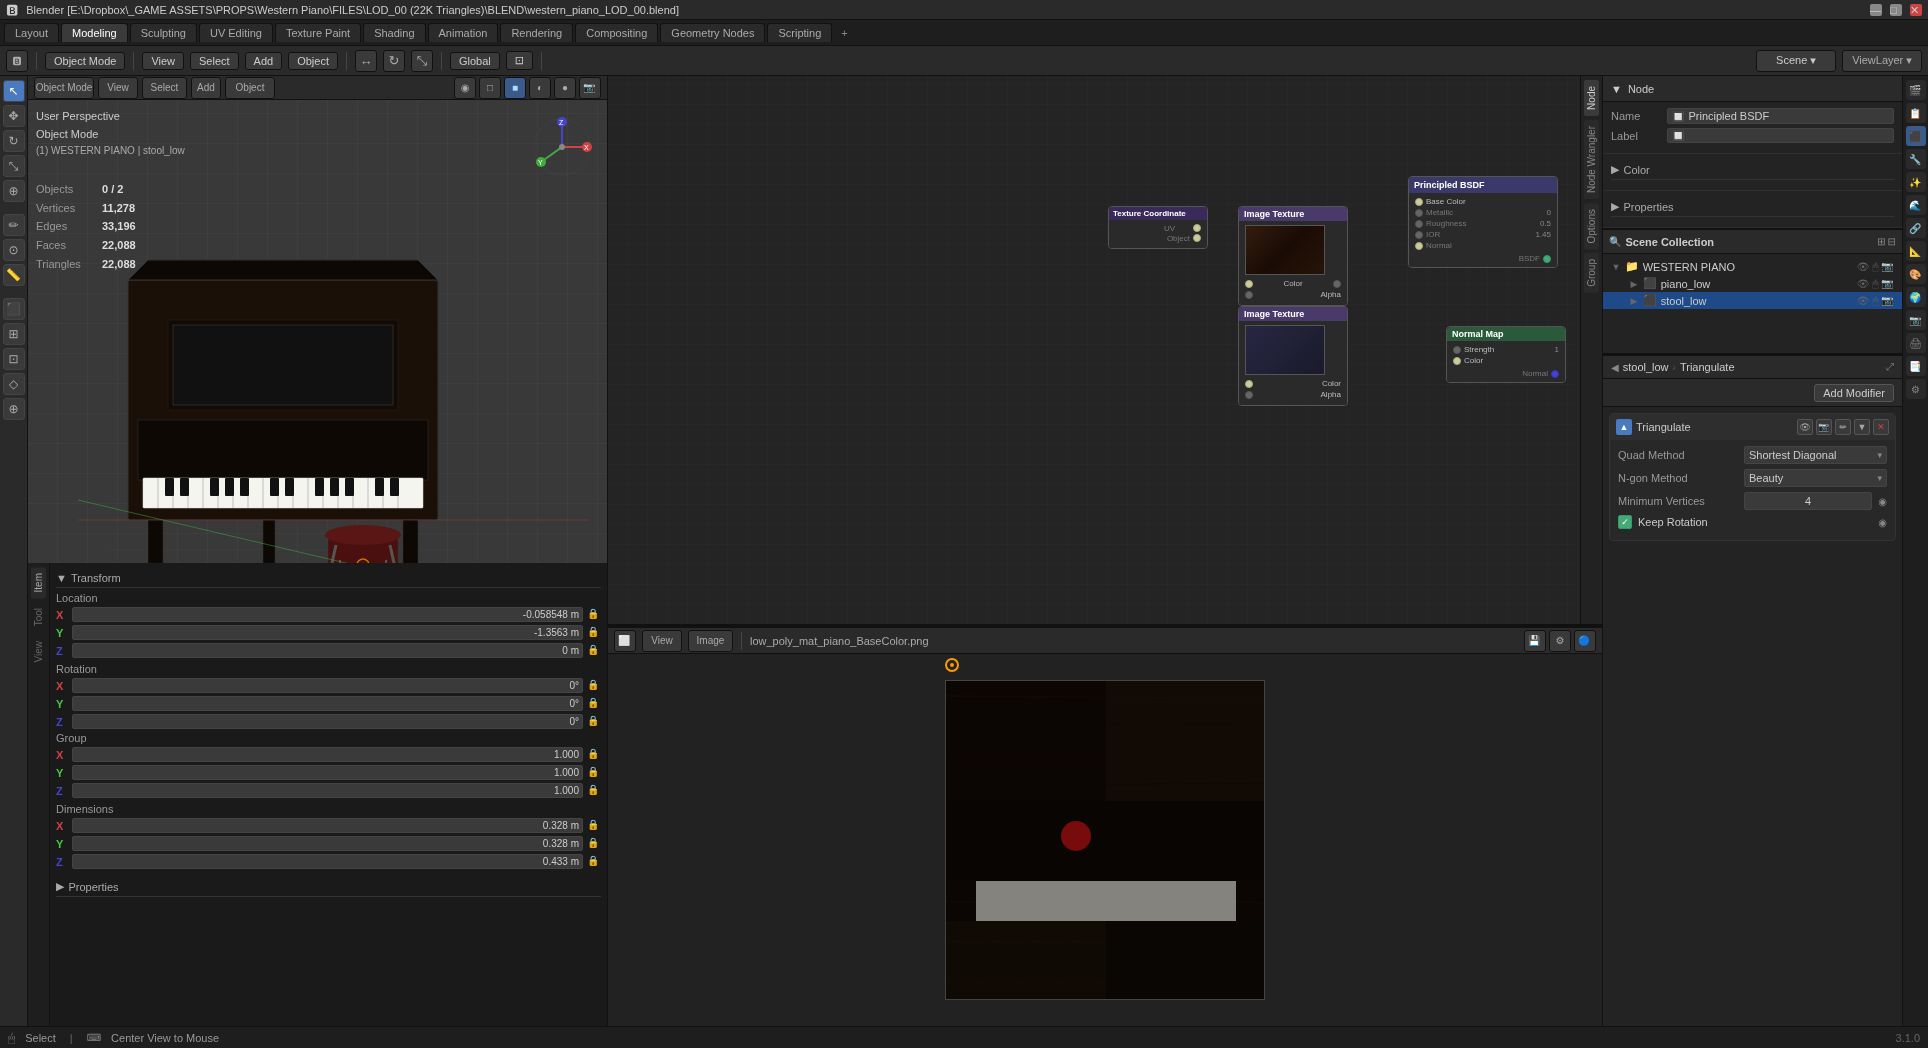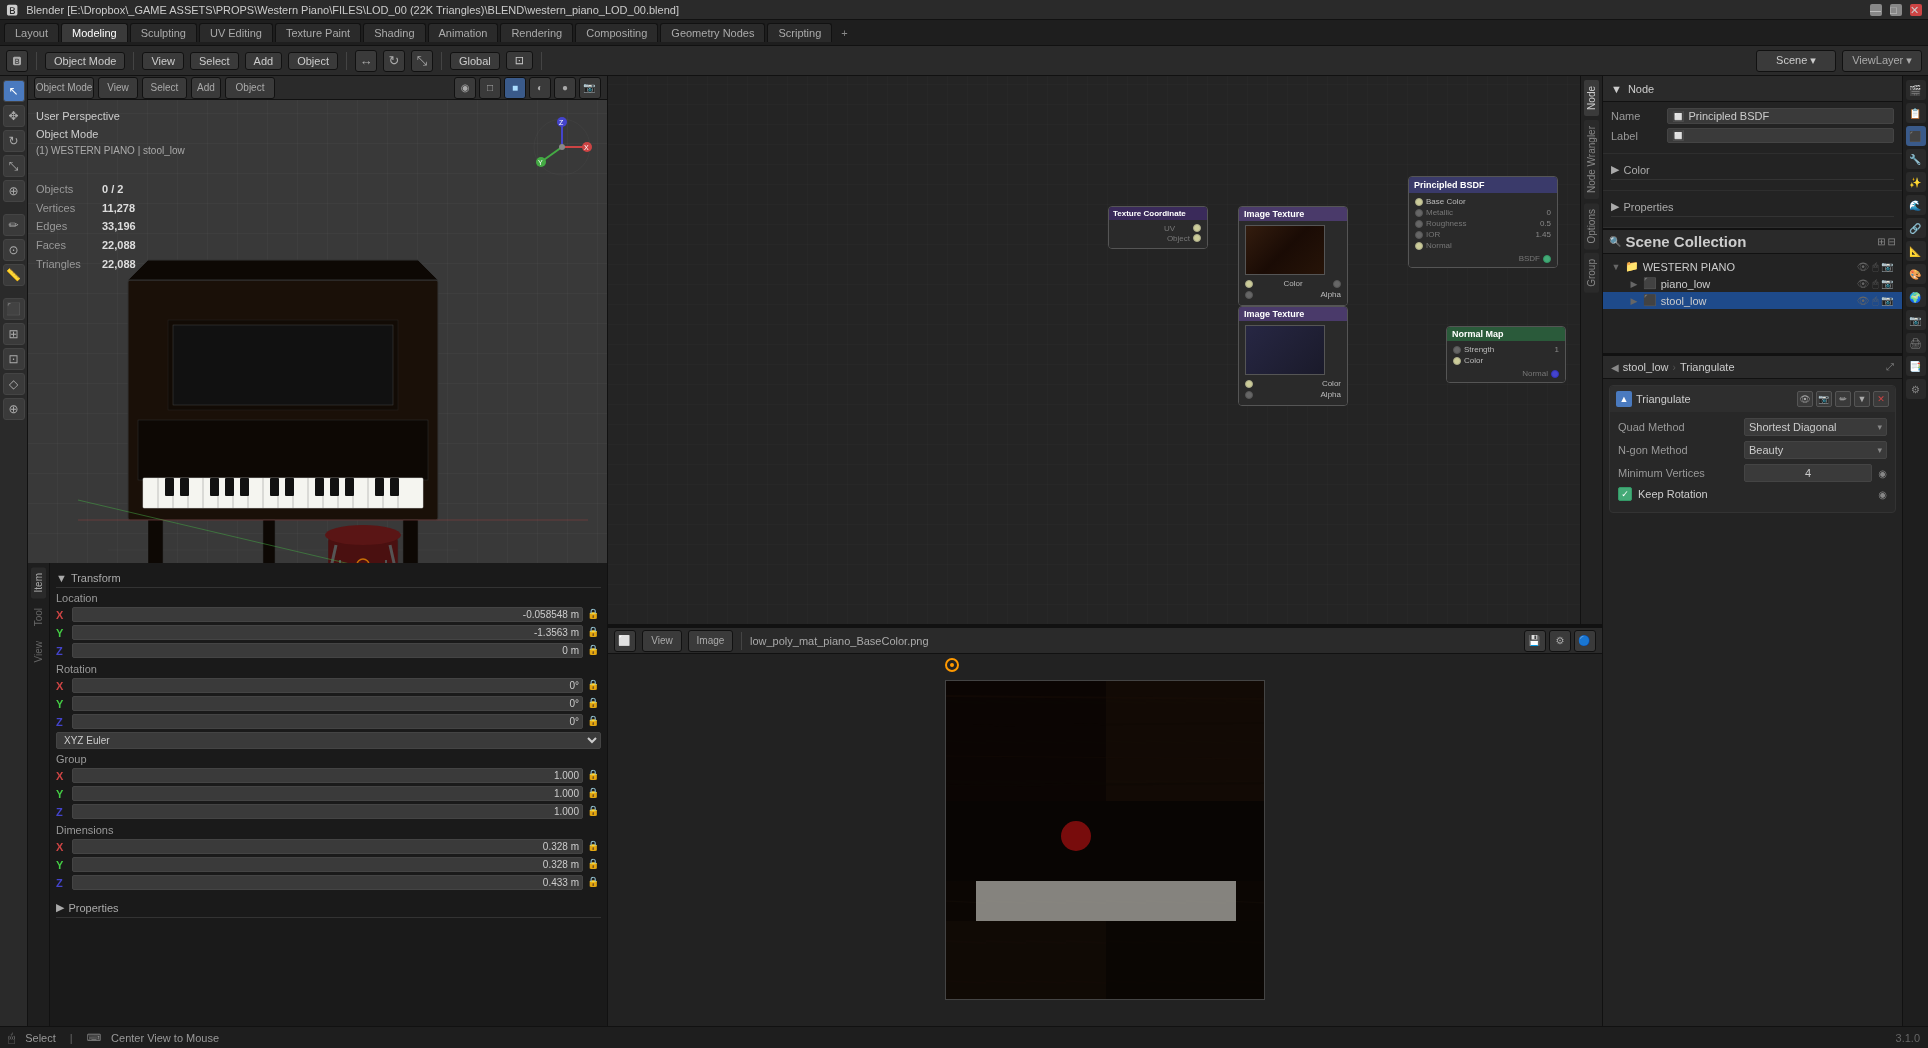--- a/index.html
+++ b/index.html
@@ -906,23 +906,20 @@
         <div class="prop-row">
           <span class="prop-axis y">Y</span>
           <input class="prop-input" value="0°" style="width: 80px;">
           <span class="prop-icon">🔒</span>
         </div>
         <div class="prop-row">
           <span class="prop-axis z">Z</span>
           <input class="prop-input" value="0°" style="width: 80px;">
           <span class="prop-icon">🔒</span>
         </div>
-        <select class="prop-select">
-          <option>XYZ Euler</option>
-        </select>
 
         
         <div style="font-size:11px; color:#999; margin-bottom:3px;">Group</div>
         <div class="prop-row">
           <span class="prop-axis x">X</span>
           <input class="prop-input" value="1.000" style="width: 80px;">
           <span class="prop-icon">🔒</span>
         </div>
         <div class="prop-row">
           <span class="prop-axis y">Y</span>
@@ -1220,21 +1217,21 @@
     <div class="props-section">
       <div class="section-header">
         <span>▶</span>
         <span>Properties</span>
       </div>
     </div>
 
     <div style="border-top:2px solid #111;">
       <div class="scene-header">
         <span style="color:#888; font-size:10px;">🔍</span>
-        <span style="font-size:15px; font-weight:bold; color:#ccc;">Scene Collection</span>
+        <span style="font-size:11px; font-weight:bold; color:#ccc;">Scene Collection</span>
         <div style="margin-left:auto; display:flex; gap:2px;">
           <span style="font-size:10px; color:#888; cursor:pointer;">⊞</span>
           <span style="font-size:10px; color:#888; cursor:pointer;">⊟</span>
         </div>
       </div>
 
       <div class="scene-tree">
 
         <div class="tree-item">
           <div class="tree-expand">▼</div>
@@ -1276,20 +1273,23 @@
     <div class="modifier-panel">
 
       <div style="height:24px; background:#2a2a2a; display:flex; align-items:center; padding:0 8px; gap:4px; border-bottom:1px solid #111; border-top:1px solid #111;">
         <span style="color:#888; font-size:10px; cursor:pointer;">◀</span>
         <span style="font-size:11px; color:#ccc;">stool_low</span>
         <span style="color:#555; font-size:10px;">›</span>
         <span style="font-size:11px; color:#ccc;">Triangulate</span>
         <span style="margin-left:auto; font-size:10px; color:#888; cursor:pointer;">⤢</span>
       </div>
 
+      <div class="modifier-header">
+        <div class="modifier-add-btn">Add Modifier</div>
+      </div>
 
       <div class="modifier-item">
         <div class="modifier-item-header">
           <div class="modifier-icon">▲</div>
           <span class="modifier-name">Triangulate</span>
           <div class="modifier-controls">
             <div class="mod-ctrl-btn">👁</div>
             <div class="mod-ctrl-btn">📷</div>
             <div class="mod-ctrl-btn">✏</div>
             <div class="mod-ctrl-btn">▼</div>

